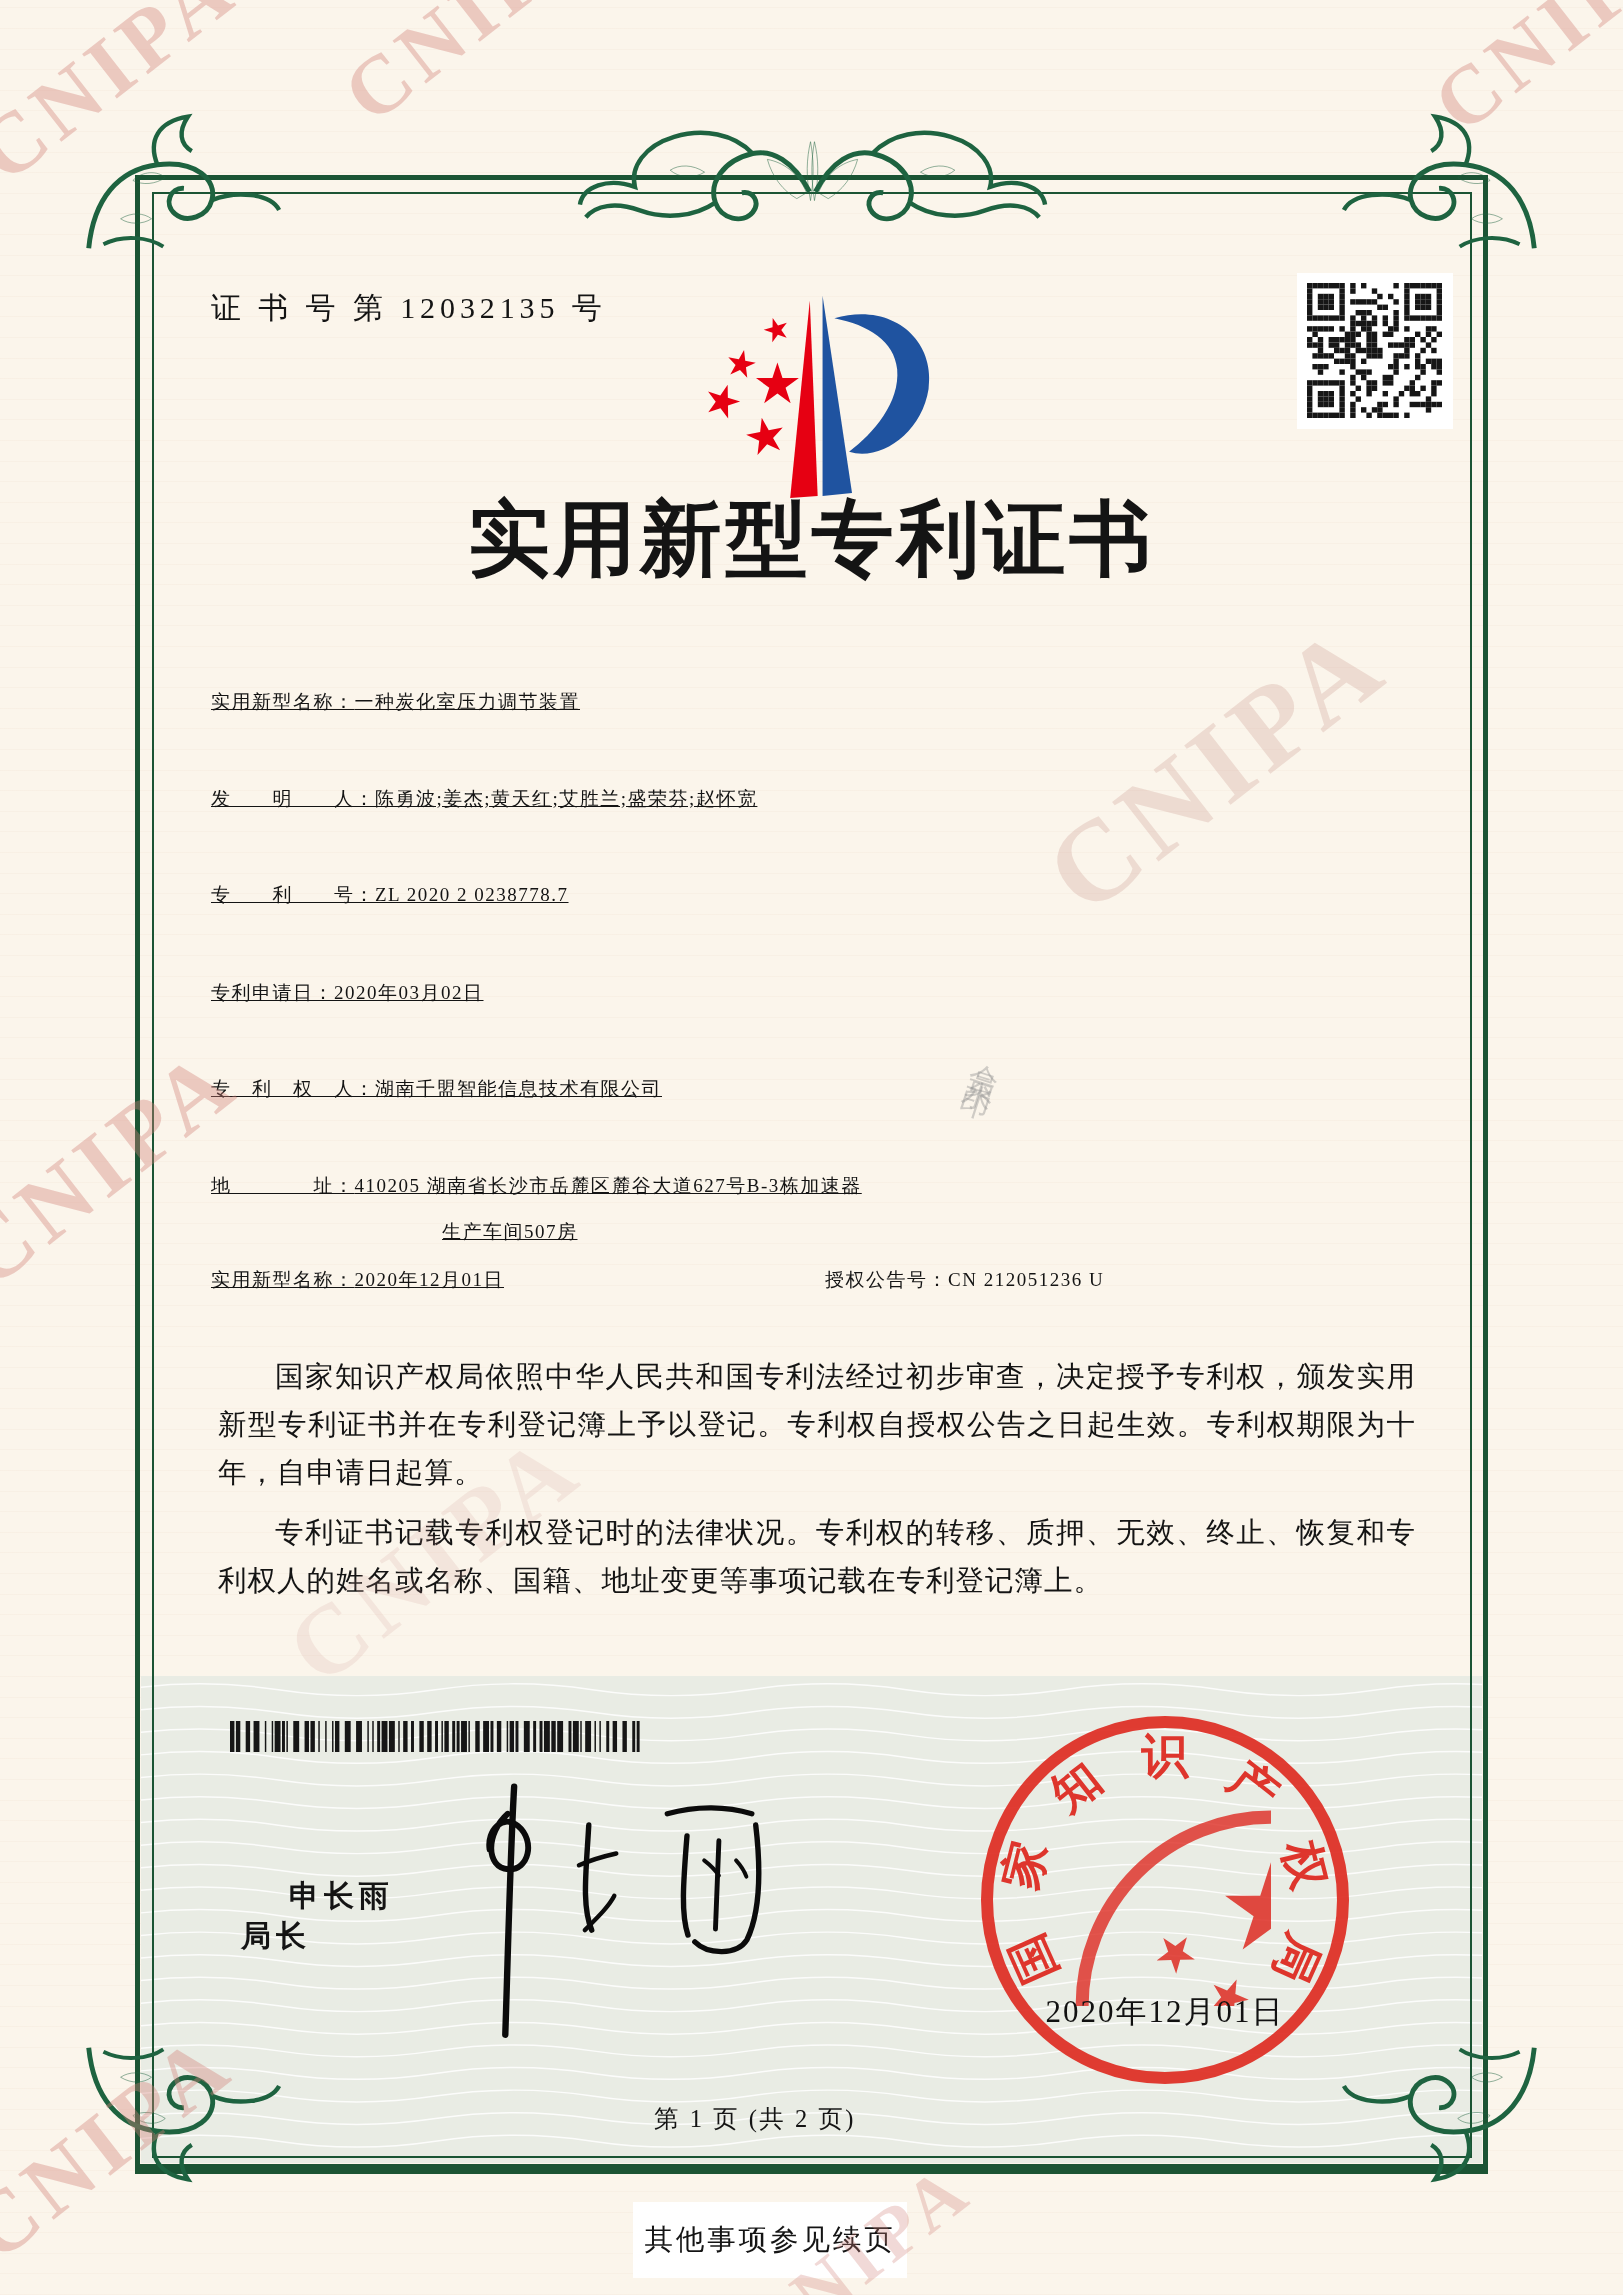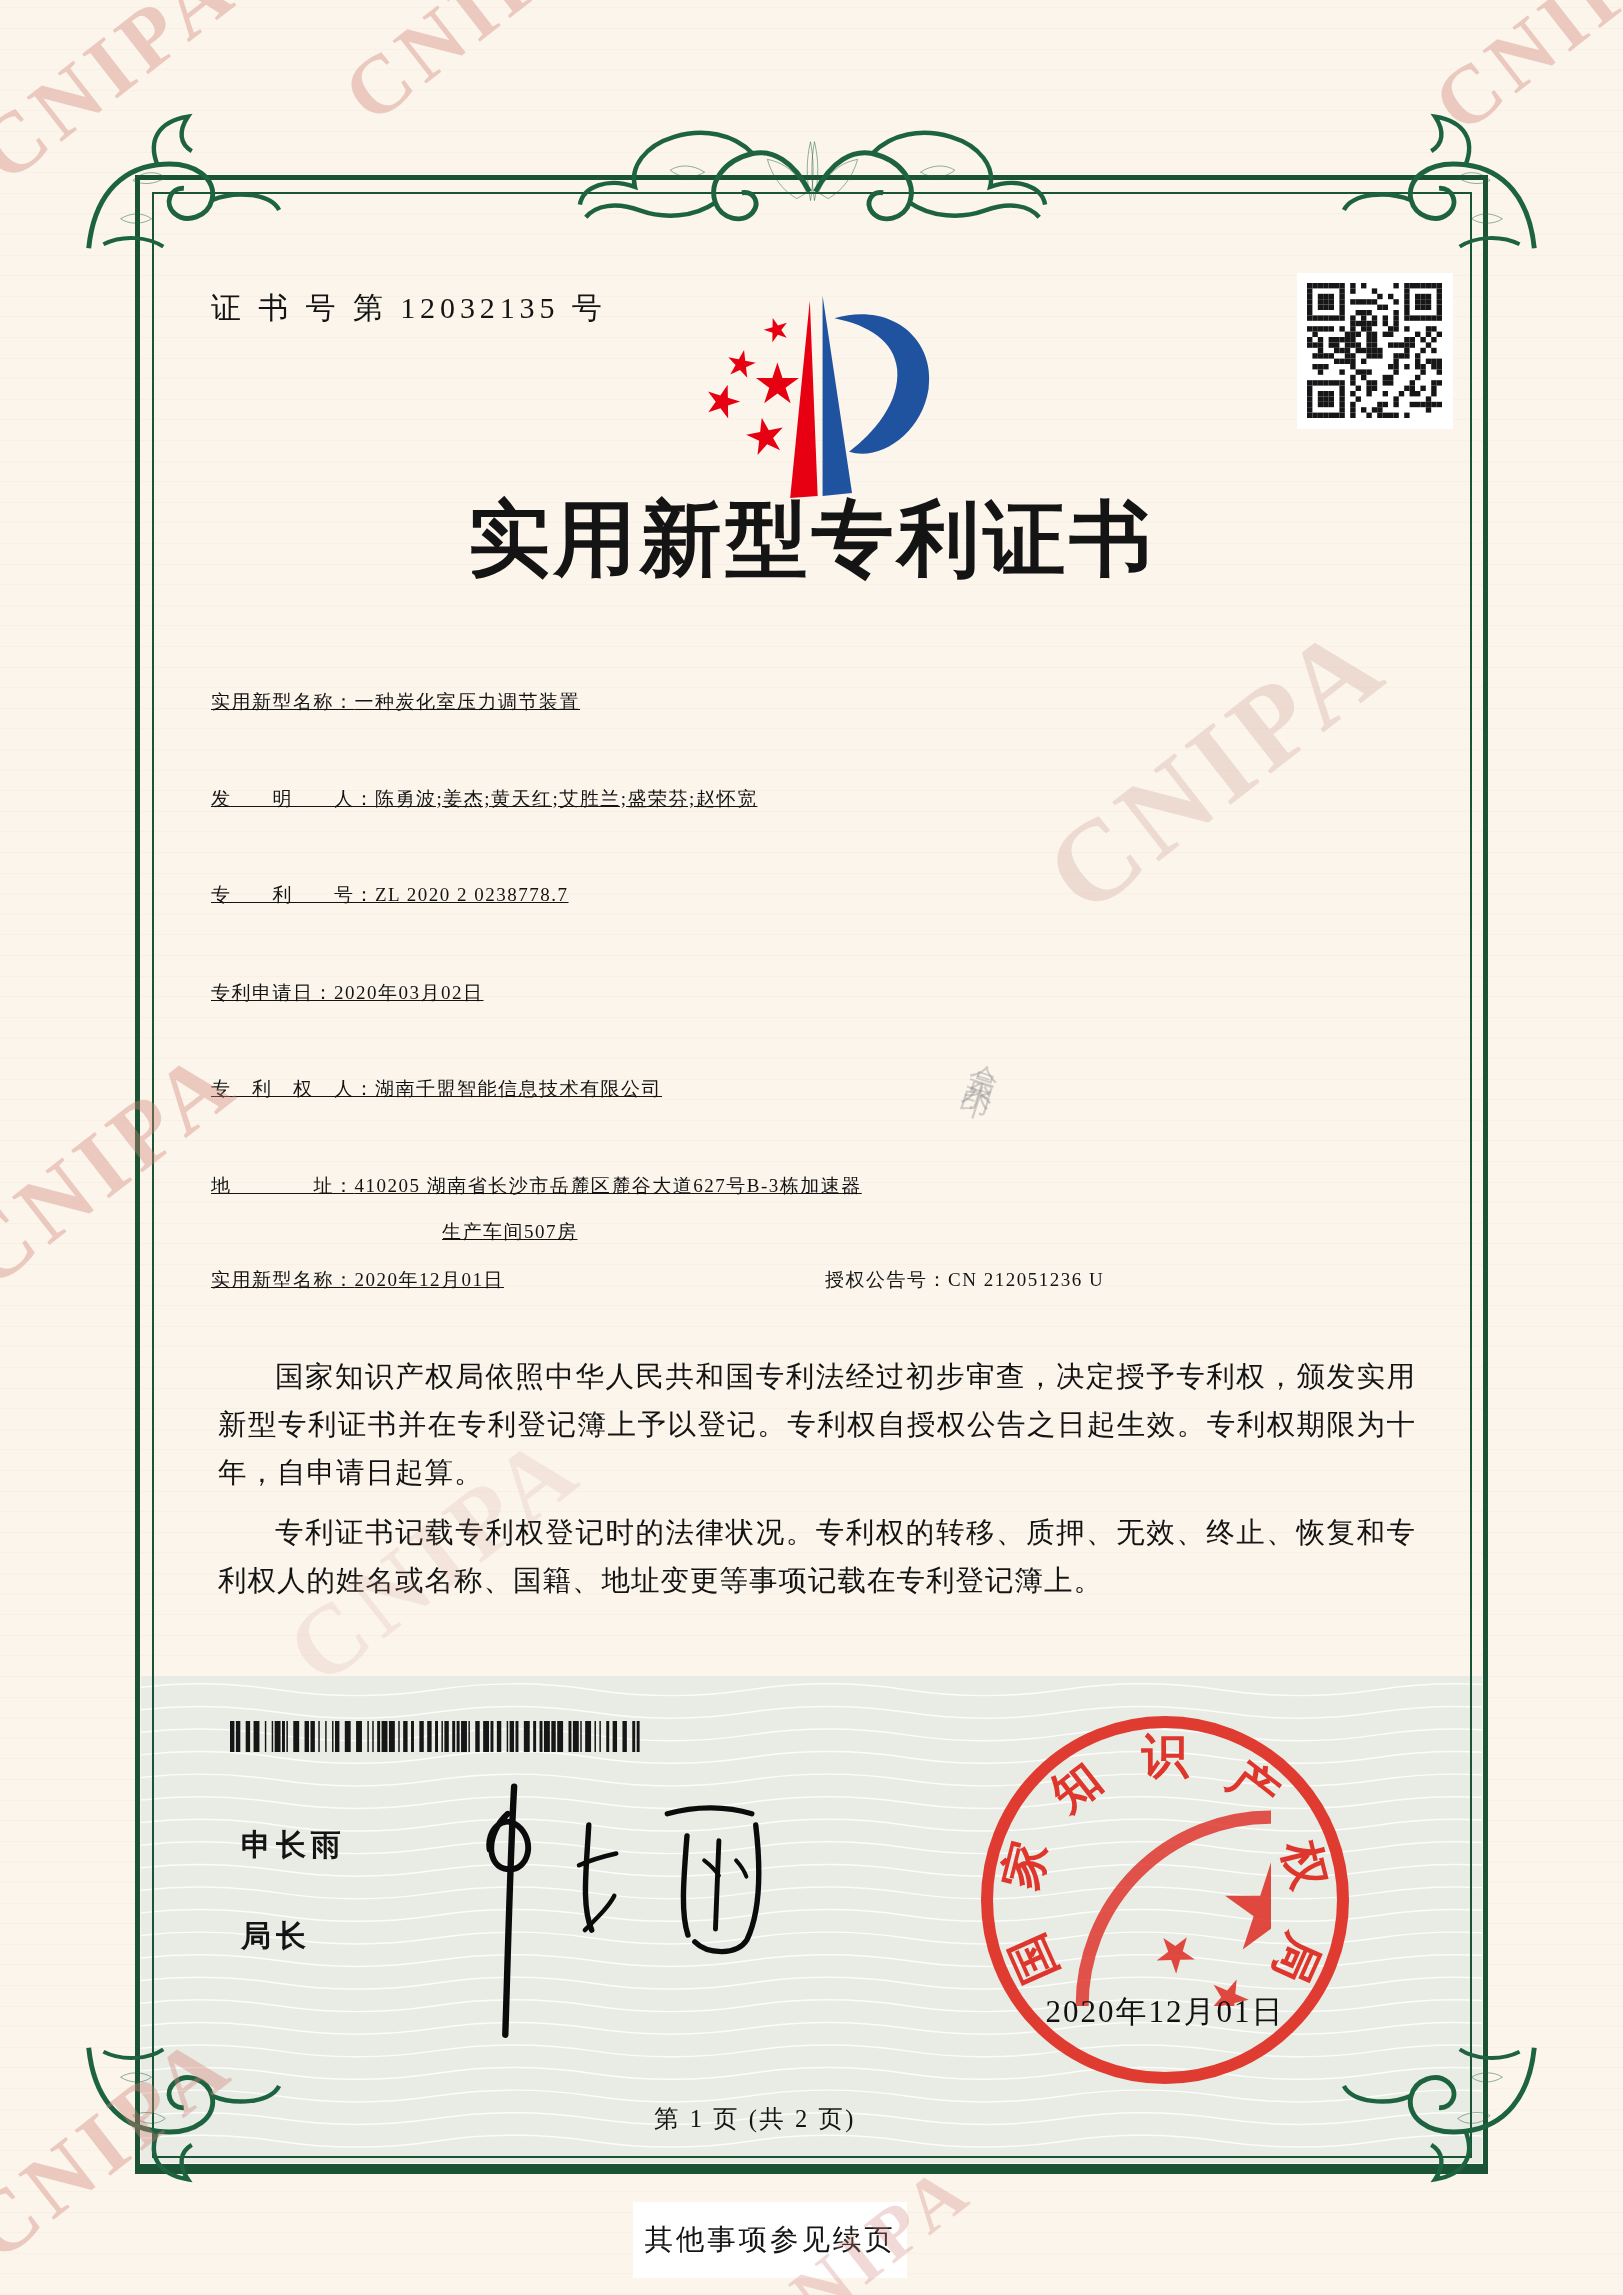--- a/index.html
+++ b/index.html
@@ -46,21 +46,21 @@
   
   .paras{position:absolute;left:206px;top:1341px;width:1222px;z-index:4;}
   .paras p{margin:12px;font-size:28.5px;line-height:48px;text-align:justify;text-indent:57px;letter-spacing:1px;}
   .paras p + p{margin-top:2.9px;}
   
   .barcode{position:absolute;left:230px;top:1721px;width:416px;height:31px;z-index:4;}
   .barcode rect{fill:#161616;}
   
   .bureau{position:absolute;left:241px;font-size:30px;font-weight:bold;letter-spacing:4.9px;z-index:4;
         font-family:"Liberation Sans","DejaVu Sans",sans-serif;}
-  .b1{top:1916px;text-align:right;} .b2{top:1825px;}
+  .b1{top:1916px;text-align:right;} .b2{top:1876px;margin-left:48px;}
   .signature{position:absolute;left:412px;top:1767px;width:383px;height:285px;z-index:4;}
   .signature path{fill:none;stroke:#0b0b0b;stroke-linecap:round;stroke-linejoin:round;}
   
   .seal{position:absolute;left:981px;top:1716px;width:368px;height:368px;z-index:5;}
   .seal-ring{position:absolute;inset:0;border:12.8px solid rgba(221,43,34,.92);border-radius:50%;box-sizing:border-box;}
   .seal-ch{position:absolute;left:50%;top:50%;font-size:47px;font-weight:bold;color:rgba(221,43,34,.95);}
   .emblem{position:absolute;left:79px;top:79px;width:211px;height:211px;}
   .emblem *{fill:rgba(221,43,34,.85);}
   .emblem .ring{fill:none;stroke:rgba(221,43,34,.8);stroke-width:13;}
   .seal-date{position:absolute;left:0;top:275px;width:100%;text-align:center;font-size:31px;

